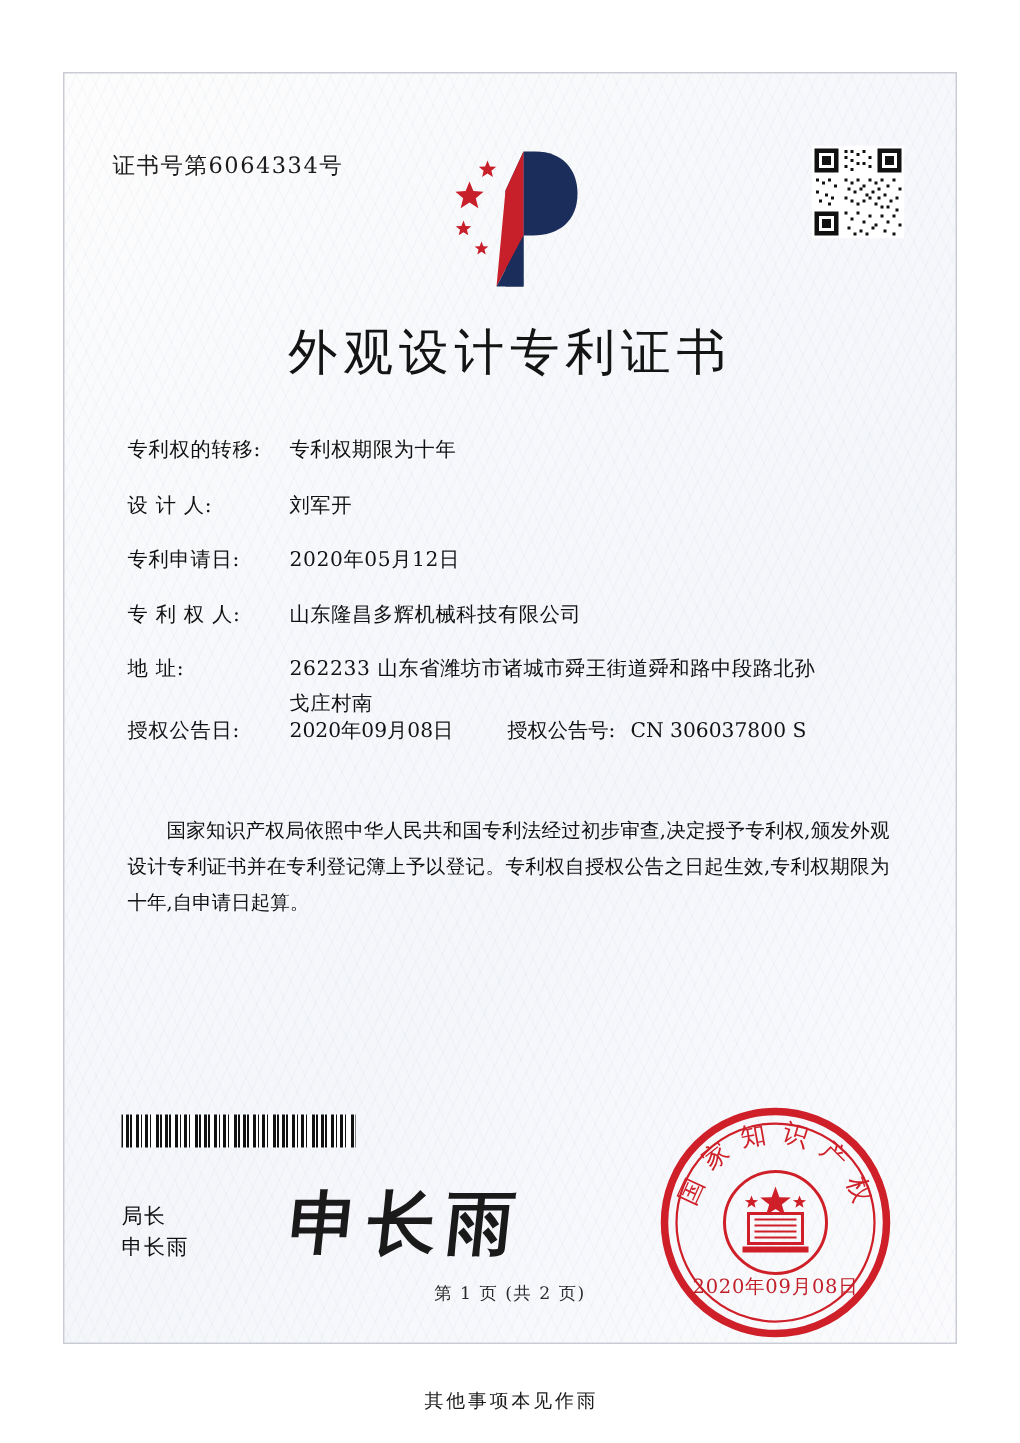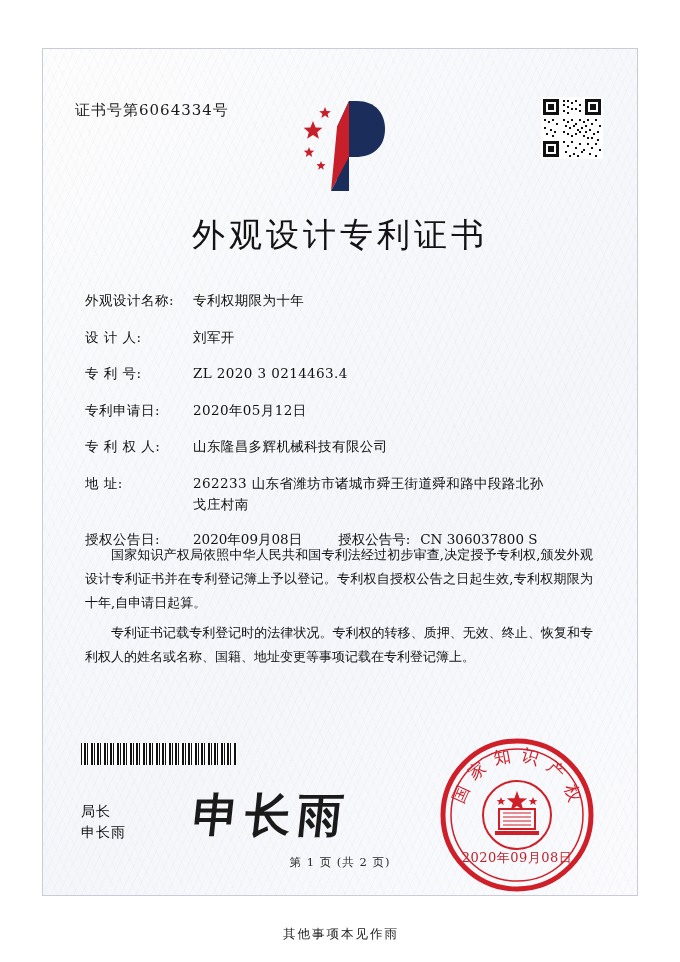--- a/index.html
+++ b/index.html
@@ -118,21 +118,20 @@
     letter-spacing: 0.5px;
   }
   .fvalue {
     flex: 1 1 auto;
     letter-spacing: 0.4px;
   }
   .frow.tight { margin-bottom: 15px; }
   .fvalue-sub {
     margin-left: 108px;
     margin-top: -12px;
-    margin-bottom: 16px;
     font-family: Liberation Serif, serif;
     font-size: 13.5px;
     letter-spacing: 0.4px;
   }
   .row-inline {
     display: flex;
     align-items: center;
   }
   .col2-label {
     margin-left: 36px;
@@ -343,33 +342,29 @@
               <rect x="56" y="42" width="2" height="2"></rect>
           </g>
         </svg>
       </div>
 
       <div class="title">外观设计专利证书</div>
 
       <div class="fields">
 
         <div class="frow">
-          <div class="flabel">外观设计名称:</div>
+          <div class="flabel">专利权的转移:</div>
           <div class="fvalue">专利权期限为十年</div>
         </div>
 
         <div class="frow">
           <div class="flabel">设 计 人:</div>
           <div class="fvalue">刘军开</div>
         </div>
 
-        <div class="frow">
-          <div class="flabel">专 利 号:</div>
-          <div class="fvalue">ZL 2020 3 0214463.4</div>
-        </div>
 
         <div class="frow">
           <div class="flabel">专利申请日:</div>
           <div class="fvalue">2020年05月12日</div>
         </div>
 
         <div class="frow">
           <div class="flabel">专 利 权 人:</div>
           <div class="fvalue">山东隆昌多辉机械科技有限公司</div>
         </div>
@@ -384,21 +379,20 @@
           <div class="flabel">授权公告日:</div>
           <div>2020年09月08日</div>
           <div class="col2-label">授权公告号:</div>
           <div style="margin-left:10px;">CN 306037800 S</div>
         </div>
 
       </div>
 
       <div class="paras">
         <div class="para">国家知识产权局依照中华人民共和国专利法经过初步审查,决定授予专利权,颁发外观设计专利证书并在专利登记簿上予以登记。专利权自授权公告之日起生效,专利权期限为十年,自申请日起算。</div>
-        <div class="para">专利证书记载专利登记时的法律状况。专利权的转移、质押、无效、终止、恢复和专利权人的姓名或名称、国籍、地址变更等事项记载在专利登记簿上。</div>
       </div>
 
       <div class="barcode"></div>
 
       <div class="sig-label">
         <div>局长</div>
         <div>申长雨</div>
       </div>
 
       <div class="sig-hand">申长雨</div>

